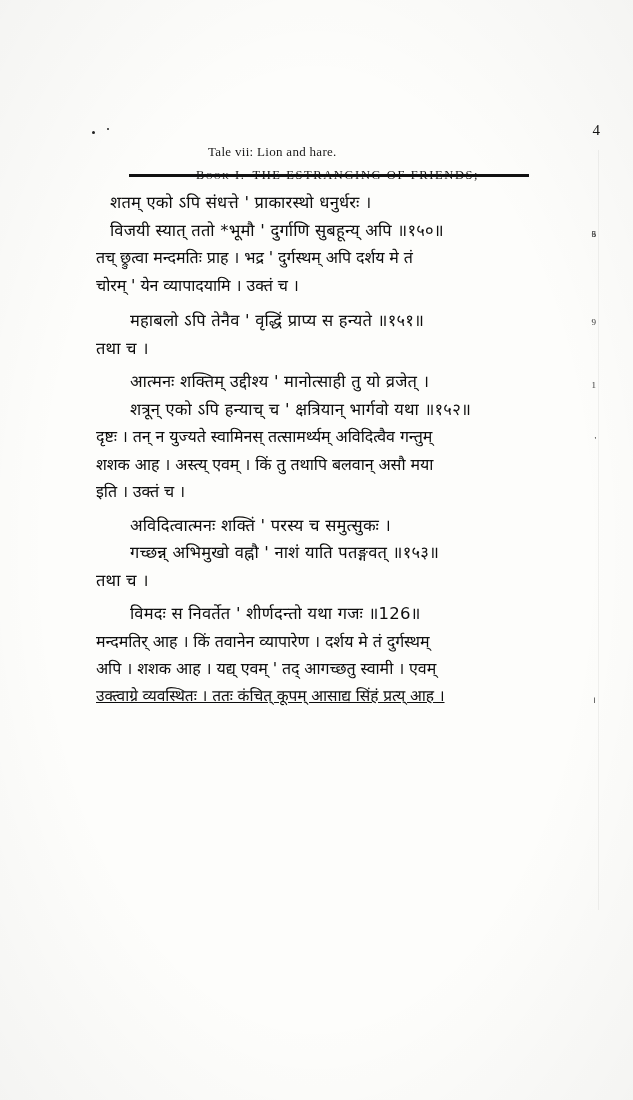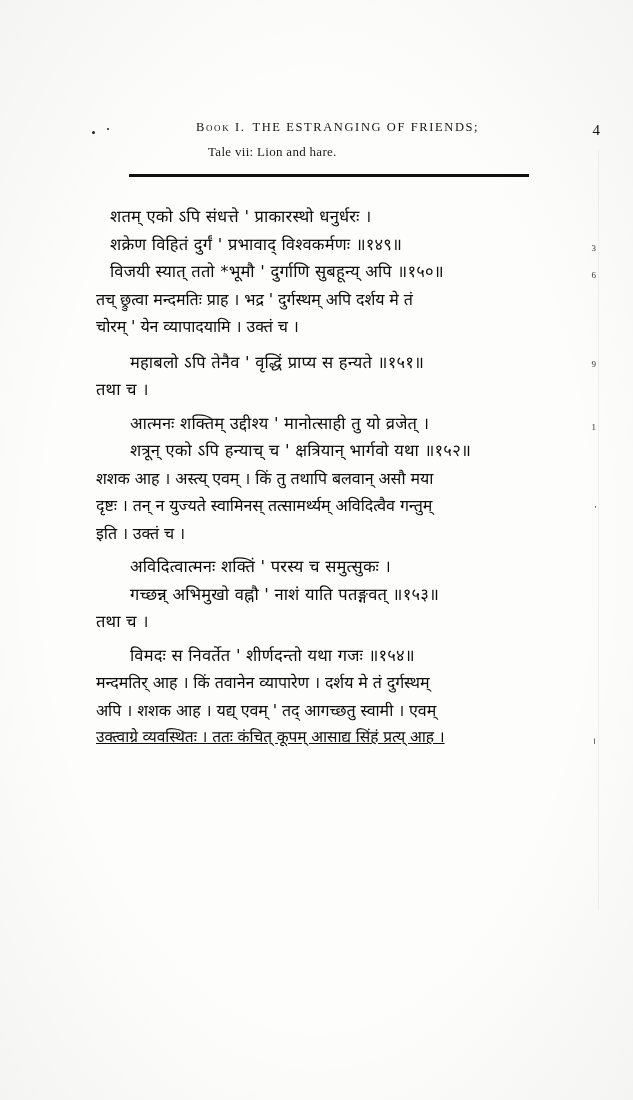--- a/index.html
+++ b/index.html
@@ -47,20 +47,21 @@
     justify-content: flex-start;
     font-family: "Liberation Serif", serif;
     letter-spacing: 1.6px;
     font-size: 12.5px;
     color: #141414;
     padding-left: 100px;
   }
   .runhead .book {
     font-variant: small-caps;
     text-transform: none;
+    margin-top: 48px;
   }
   .runhead-wrap {
     position: relative;
     height: 22px;
   }
   .folio {
     position: absolute;
     right: -44px;
     top: 2px;
     font-family: "Liberation Serif", serif;
@@ -79,21 +80,21 @@
   .rule {
     margin-top: 14px;
     margin-left: 33px;
     width: 400px;
     height: 3px;
     background: #111;
   }
 
   
   .body {
-    margin-top: 27px;
+    margin-top: 13px;
     position: relative;
     font-family: "DejaVu Sans", sans-serif;
   }
 
   .line {
     position: relative;
     color: #0d0d0d;
     font-size: 16.5px;
     line-height: 25.5px;
     letter-spacing: 0.2px;
@@ -162,24 +163,20 @@
     <div class="body">
 
       <div class="line indent1">
         <span>शतम् एको ऽपि संधत्ते ' प्राकारस्थो धनुर्धरः ।</span>
         <span class="marginnum"></span>
       </div>
       <div class="line indent1">
         <span class="marginnum">3</span>
       </div>
       <div class="line indent1">
-        <span>शक्रेण विहितं दुर्गं ' प्रभावाद् विश्वकर्मणः ॥१४९॥</span>
-        <span class="marginnum"></span>
-      </div>
-      <div class="line indent1">
         <span>विजयी स्यात् ततो *भूमौ ' दुर्गाणि सुबहून्य् अपि ॥१५०॥</span>
         <span class="marginnum">6</span>
       </div>
 
       <div class="line tight">
         <span>तच् छ्रुत्वा मन्दमतिः प्राह । भद्र ' दुर्गस्थम् अपि दर्शय मे तं</span>
         <span class="marginnum"></span>
       </div>
       <div class="line tight">
         <span>चोरम् ' येन व्यापादयामि । उक्तं च ।</span>
@@ -206,28 +203,28 @@
       <div class="line indent2">
         <span>आत्मनः शक्तिम् उद्दीश्य ' मानोत्साही तु यो व्रजेत् ।</span>
         <span class="marginnum">1</span>
       </div>
       <div class="line indent2">
         <span>शत्रून् एको ऽपि हन्याच् च ' क्षत्रियान् भार्गवो यथा ॥१५२॥</span>
         <span class="marginnum"></span>
       </div>
 
       <div class="line tight">
-        <span>शशक आह । अस्त्य् एवम् । किं तु तथापि बलवान् असौ मया</span>
-        <span class="marginnum"></span>
-      </div>
-      <div class="line tight">
         <span>दृष्टः । तन् न युज्यते स्वामिनस् तत्सामर्थ्यम् अविदित्वैव गन्तुम्</span>
         <span class="marginnum">'</span>
       </div>
       <div class="line tight">
+        <span>शशक आह । अस्त्य् एवम् । किं तु तथापि बलवान् असौ मया</span>
+        <span class="marginnum"></span>
+      </div>
+      <div class="line tight">
         <span>इति । उक्तं च ।</span>
         <span class="marginnum"></span>
       </div>
 
       <div class="spacer"></div>
 
       <div class="line indent2">
         <span>अविदित्वात्मनः शक्तिं ' परस्य च समुत्सुकः ।</span>
         <span class="marginnum"></span>
       </div>
@@ -237,21 +234,21 @@
       </div>
 
       <div class="line">
         <span>तथा च ।</span>
         <span class="marginnum"></span>
       </div>
 
       <div class="spacer"></div>
 
       <div class="line indent2">
-        <span>विमदः स निवर्तेत ' शीर्णदन्तो यथा गजः ॥१५४॥</span>
+        <span>विमदः स निवर्तेत ' शीर्णदन्तो यथा गजः ॥126॥</span>
         <span class="marginnum"></span>
       </div>
 
       <div class="line tight">
         <span>मन्दमतिर् आह । किं तवानेन व्यापारेण । दर्शय मे तं दुर्गस्थम्</span>
         <span class="marginnum"></span>
       </div>
       <div class="line tight">
         <span>अपि । शशक आह । यद्य् एवम् ' तद् आगच्छतु स्वामी । एवम्</span>
         <span class="marginnum"></span>

